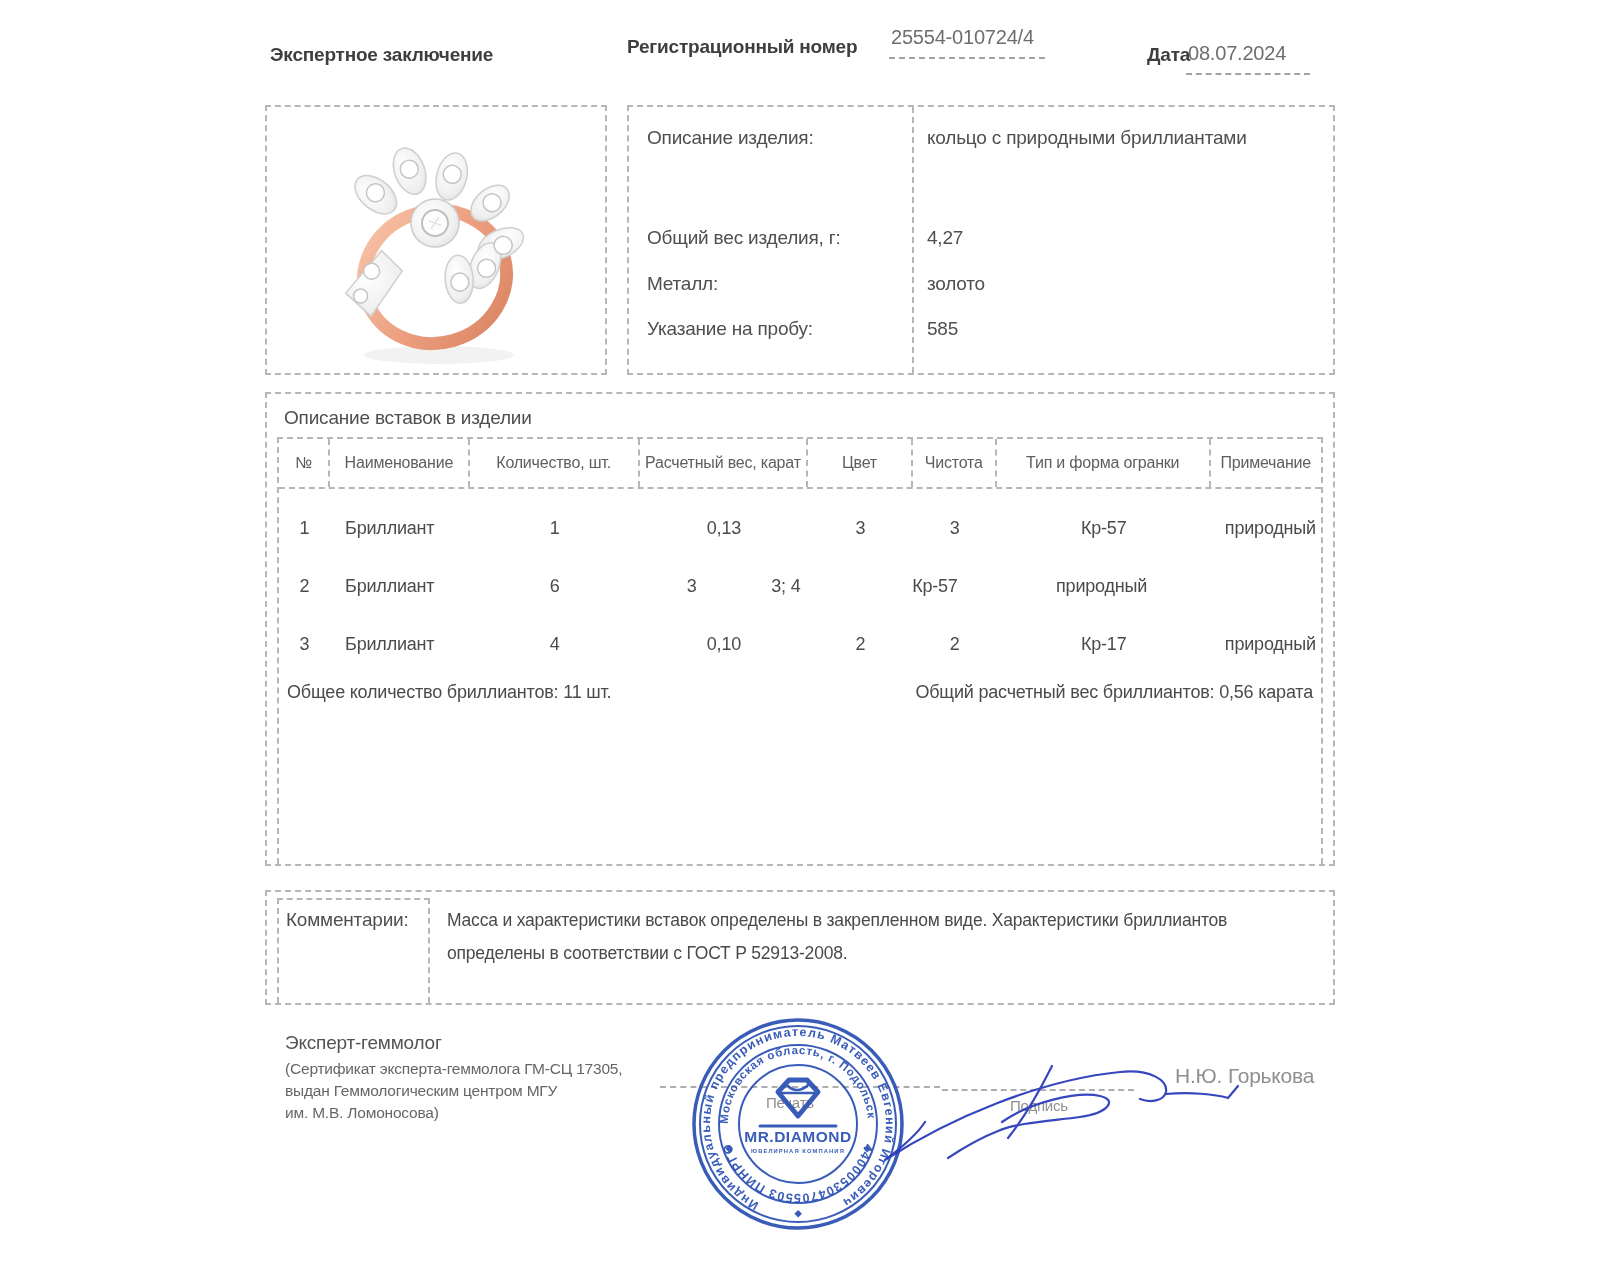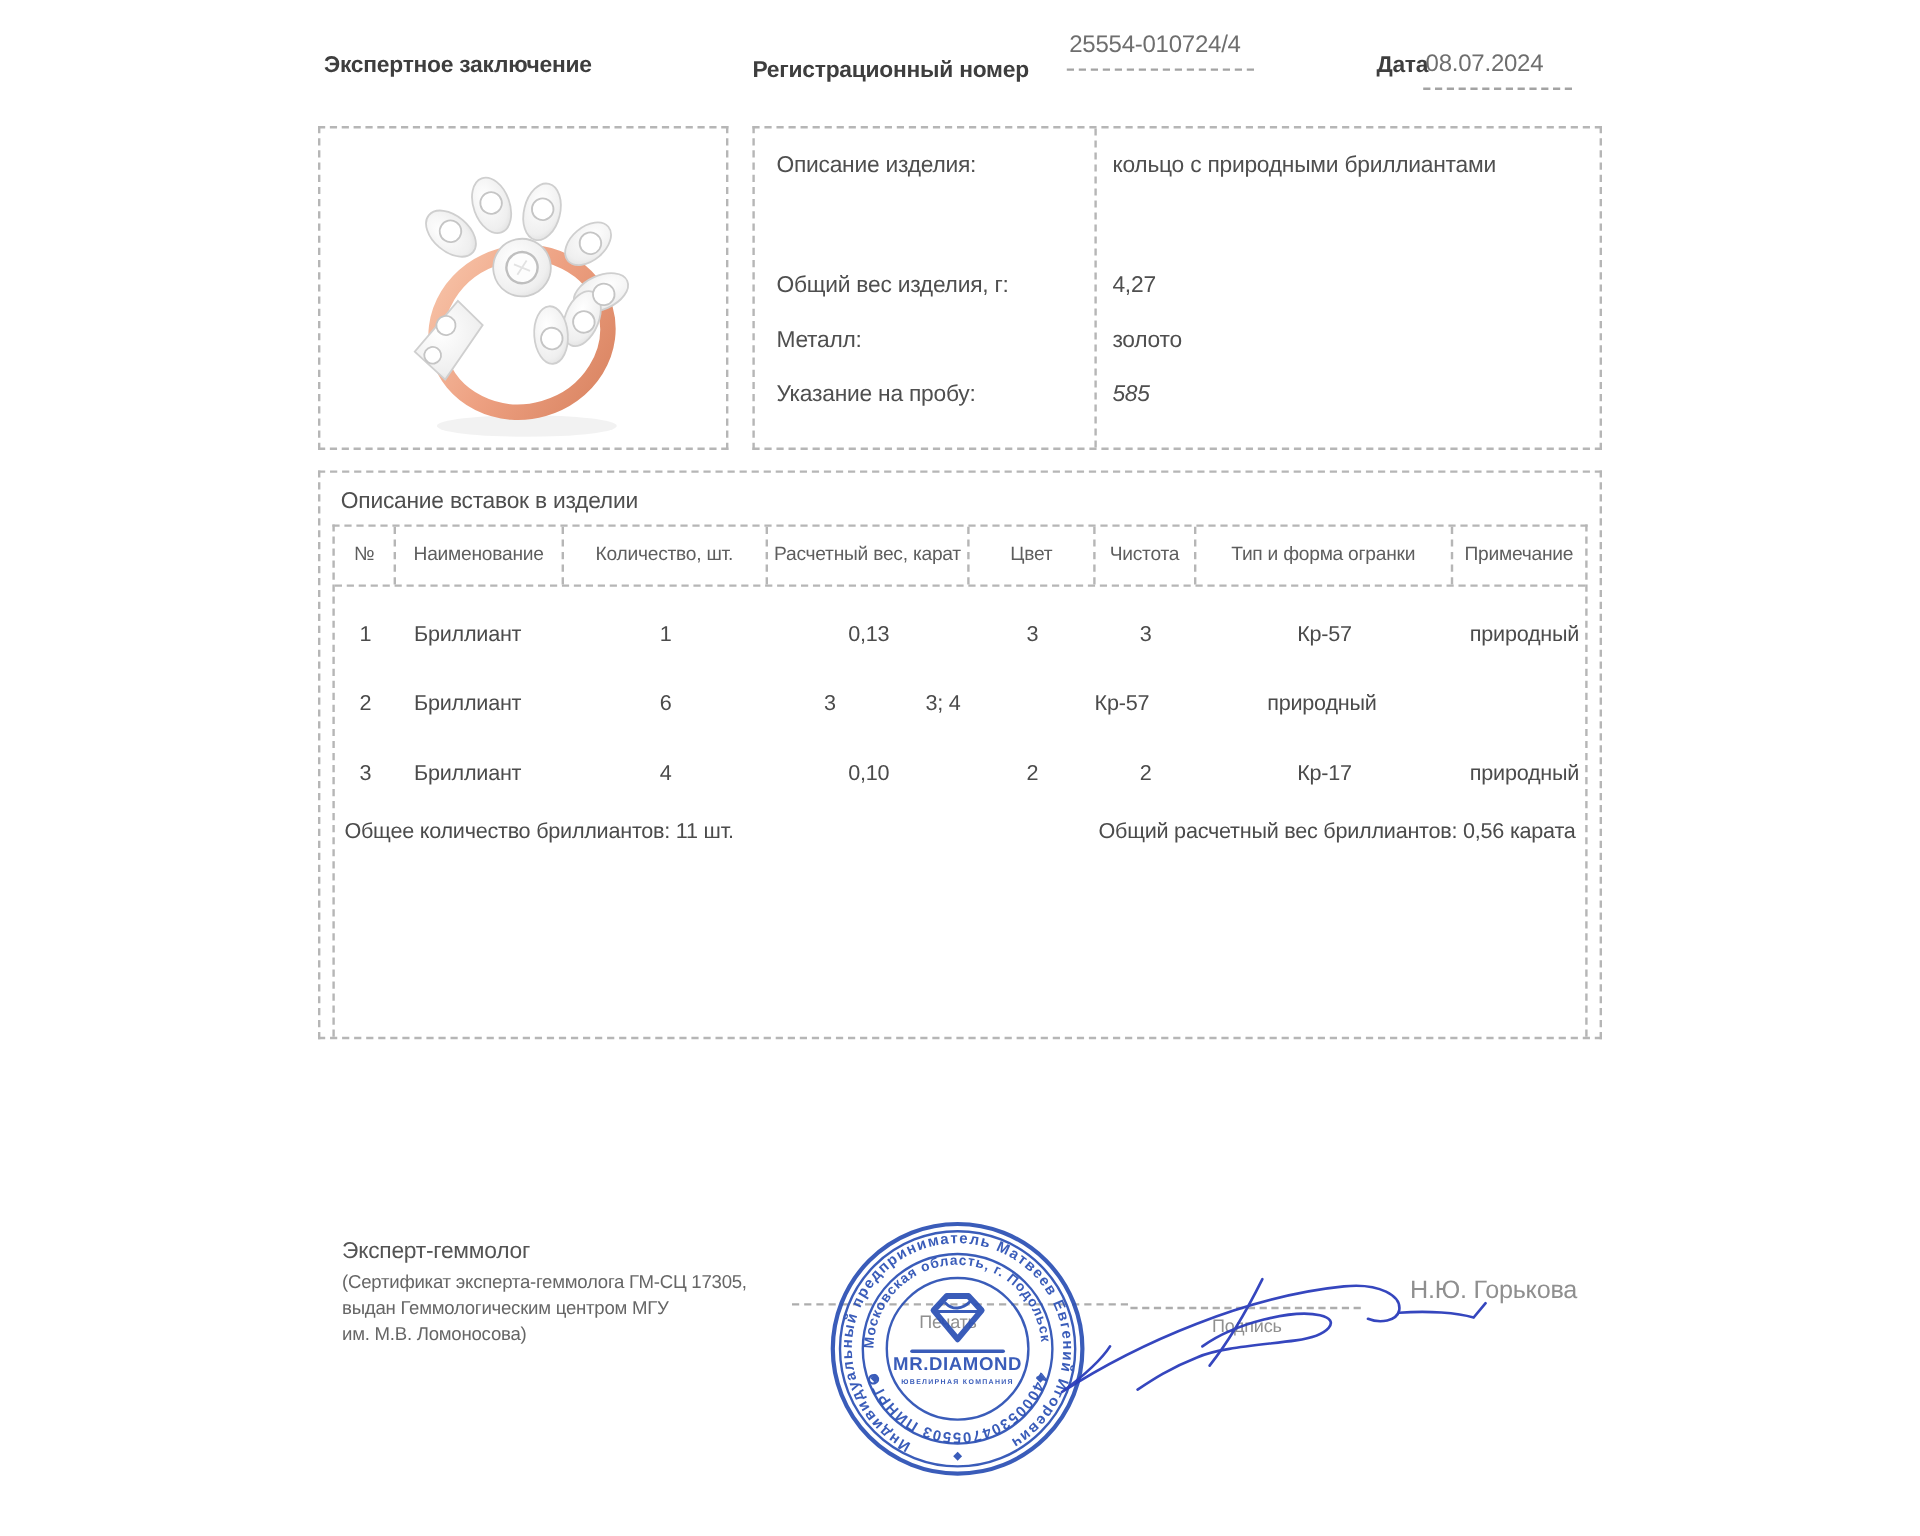--- a/index.html
+++ b/index.html
@@ -36,21 +36,21 @@
   .sig-name{font-size:21px;color:#8f8f8f;}
   .ph-line{border-top:2px dashed #adadad;}
   .ph-label{font-size:15px;color:#8f8f8f;}
 </style>
 </head>
 <body>
 
 <div class="page">
 
   <div class="abs hdr bold" style="left:270px;top:44px;">Экспертное заключение</div>
-  <div class="abs hdr bold" style="left:627px;top:48px;text-align:center;">Регистрационный номер</div>
+  <div class="abs hdr bold" style="left:627px;top:36px;text-align:center;">Регистрационный номер</div>
   <div class="abs" style="left:889px;top:26px;">
     <span class="hdr-val" style="min-width:156px;">25554-010724/4</span>
   </div>
   <div class="abs hdr bold" style="left:1147px;top:44px;">Дата</div>
   <div class="abs" style="left:1186px;top:42px;">
     <span class="hdr-val" style="min-width:124px;">08.07.2024</span>
   </div>
 
   <div class="dashed-box" style="left:265px;top:105px;width:342px;height:270px;">
     <svg width="338" height="266" viewBox="0 0 338 266">
@@ -97,21 +97,21 @@
 
   <div class="dashed-box" style="left:627px;top:105px;width:708px;height:270px;">
     <div class="det-divider"></div>
     <div class="det-row-label" style="top:20px;">Описание изделия:</div>
     <div class="det-row-value" style="top:20px;">кольцо с природными бриллиантами</div>
     <div class="det-row-label" style="top:120px;">Общий вес изделия, г:</div>
     <div class="det-row-value" style="top:120px;">4,27</div>
     <div class="det-row-label" style="top:166px;">Металл:</div>
     <div class="det-row-value" style="top:166px;">золото</div>
     <div class="det-row-label" style="top:211px;">Указание на пробу:</div>
-    <div class="det-row-value" style="top:211px;font-style:italic;">585</div>
+    <div class="det-row-value" style="top:211px;">585</div>
   </div>
 
   <div class="dashed-box" style="left:265px;top:392px;width:1070px;height:474px;">
     <div class="abs" style="left:17px;top:13px;font-size:19px;color:#4f4f4f;">Описание вставок в изделии</div>
     <div class="tbl-inner">
       <div class="thead">
         <div class="th c0">№</div>
         <div class="th c1">Наименование</div>
         <div class="th c2">Количество, шт.</div>
         <div class="th c3">Расчетный вес, карат</div>
@@ -149,20 +149,26 @@
         <div class="td c6">Кр-17</div>
         <div class="td c7 note">природный</div>
       </div>
       <div class="totals">
         <span>Общее количество бриллиантов: 11 шт.</span>
         <span>Общий расчетный вес бриллиантов: 0,56 карата</span>
       </div>
     </div>
   </div>
 
+  <div class="dashed-box" style="left:265px;top:890px;width:1070px;height:115px;">
+    <div class="com-label-box">
+      <div class="com-label">Комментарии:</div>
+    </div>
+    <div class="com-text">Масса и характеристики вставок определены в закрепленном виде. Характеристики бриллиантов определены в соответствии с ГОСТ Р 52913-2008.</div>
+  </div>
 
   <div class="abs exp-title" style="left:285px;top:1032px;">Эксперт-геммолог</div>
   <div class="abs exp-cert" style="left:285px;top:1058px;">
     <div>(Сертификат эксперта-геммолога ГМ-СЦ 17305,</div>
     <div>выдан Геммологическим центром МГУ</div>
     <div>им. М.В. Ломоносова)</div>
   </div>
 
   <div class="abs ph-line" style="left:660px;top:1086px;width:280px;"></div>
   <div class="abs ph-label" style="left:766px;top:1094px;">Печать</div>

